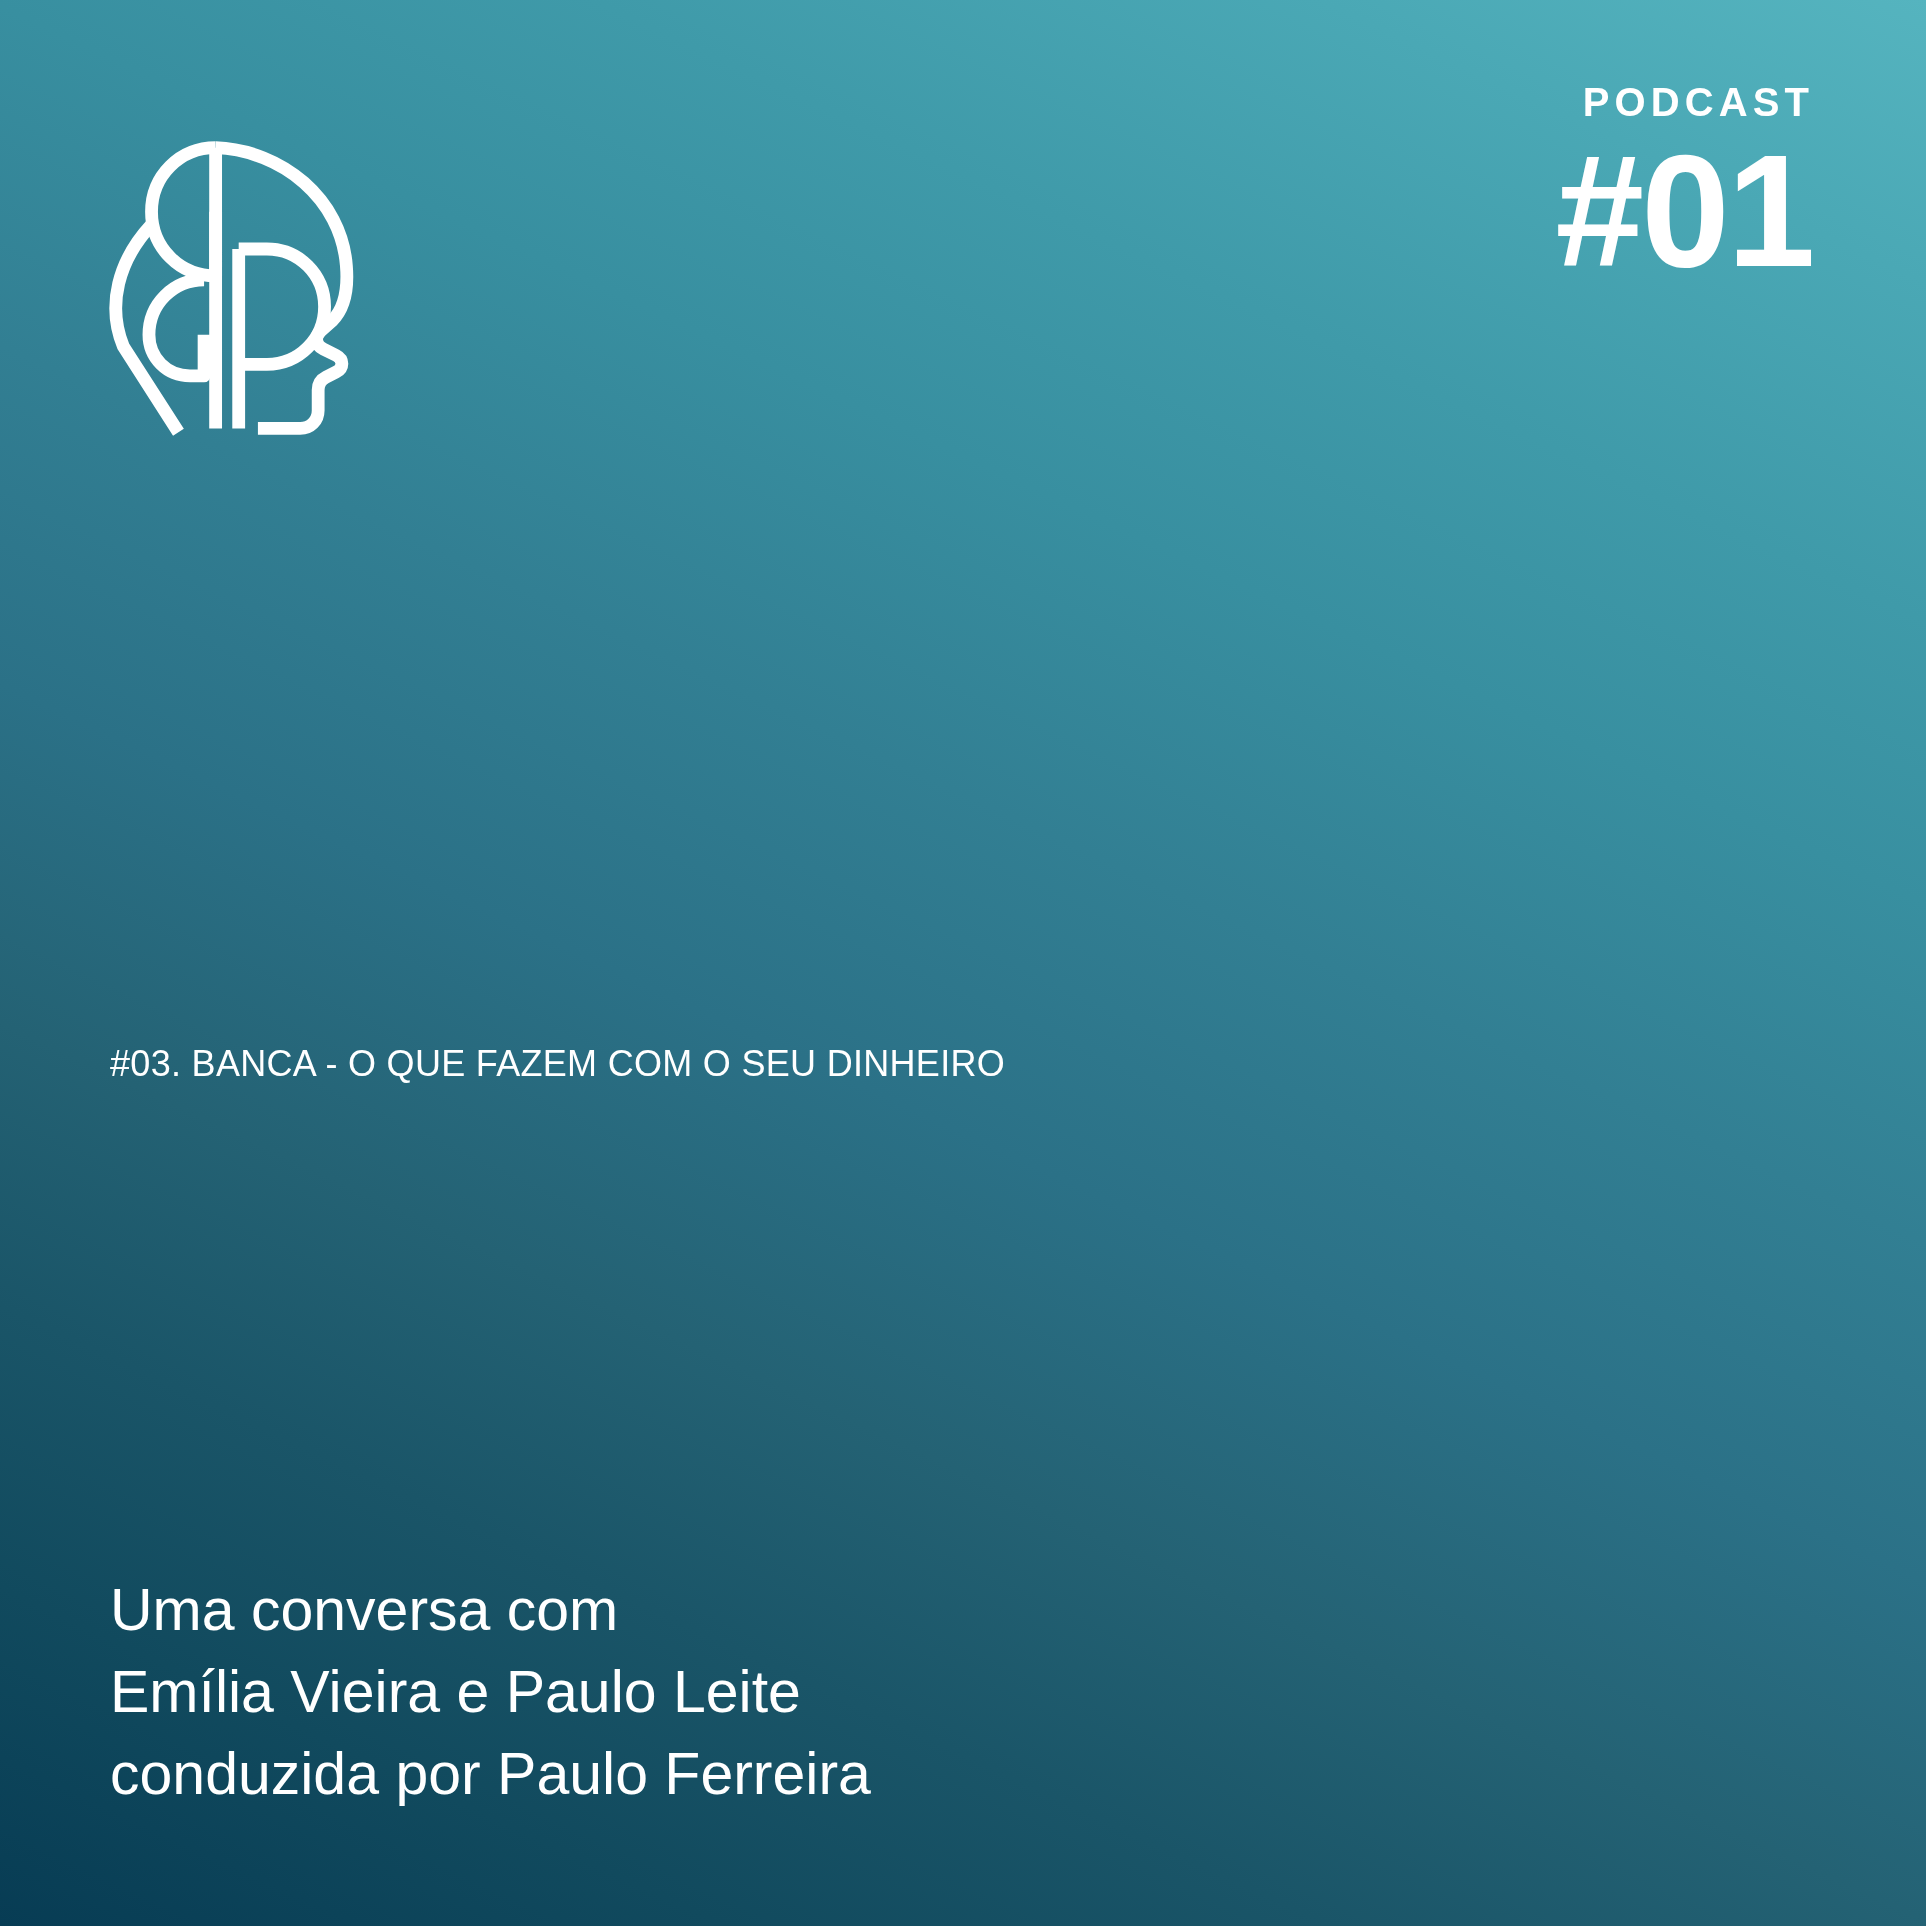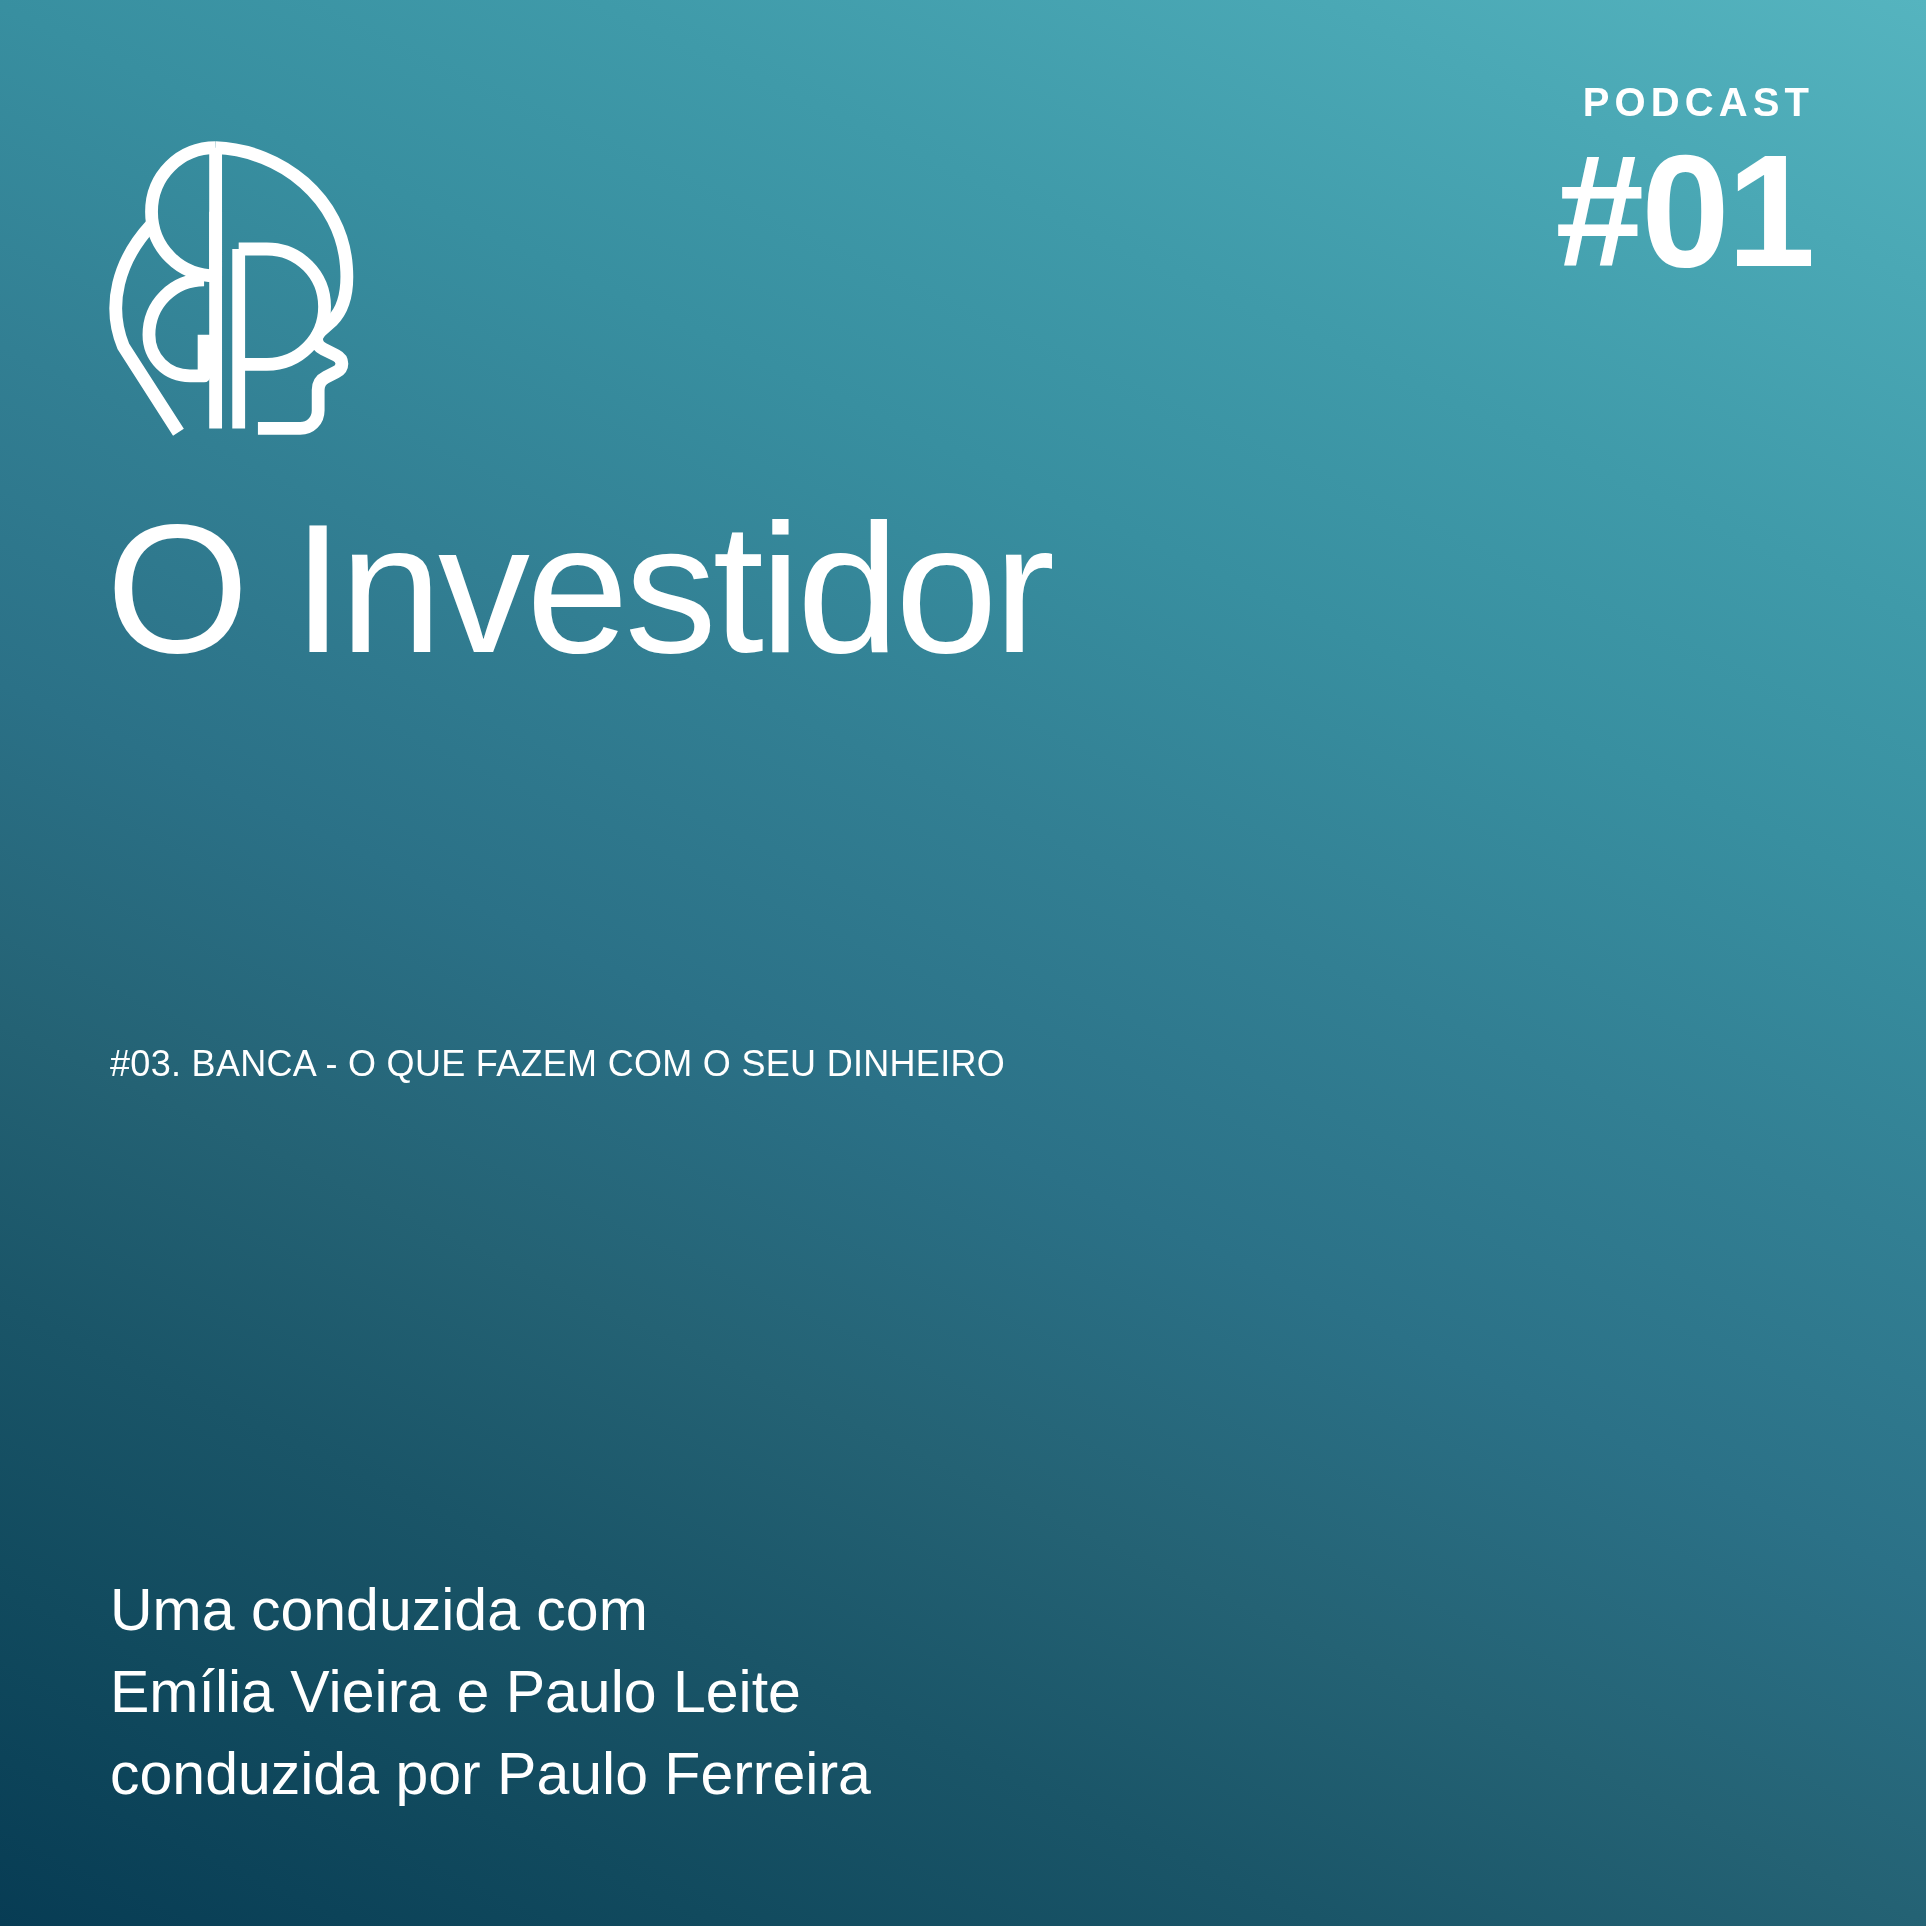--- a/index.html
+++ b/index.html
@@ -160,25 +160,24 @@
                L232 368"></path>
     </svg>
   </div>
 
   <div class="badge">
     <div class="badge-kicker">PODCAST</div>
     <div class="badge-number">#01</div>
   </div>
 
   <div class="title-block">
-    <span class="title-line">O Investidor</span>
   </div>
 
   <div class="episode-subtitle">#03. BANCA - O QUE FAZEM COM O SEU DINHEIRO</div>
 
   <div class="credits">
-    <span class="credits-line">Uma conduzida com</span>
+    <span class="credits-line">Uma conversa com</span>
     <span class="credits-line credits-strong">Emília Vieira e Paulo Leite</span>
     <span class="credits-line"><span>conduzida por </span><span class="credits-strong">Paulo Ferreira</span></span>
   </div>
 
 </div>
 
 
 </body></html>

